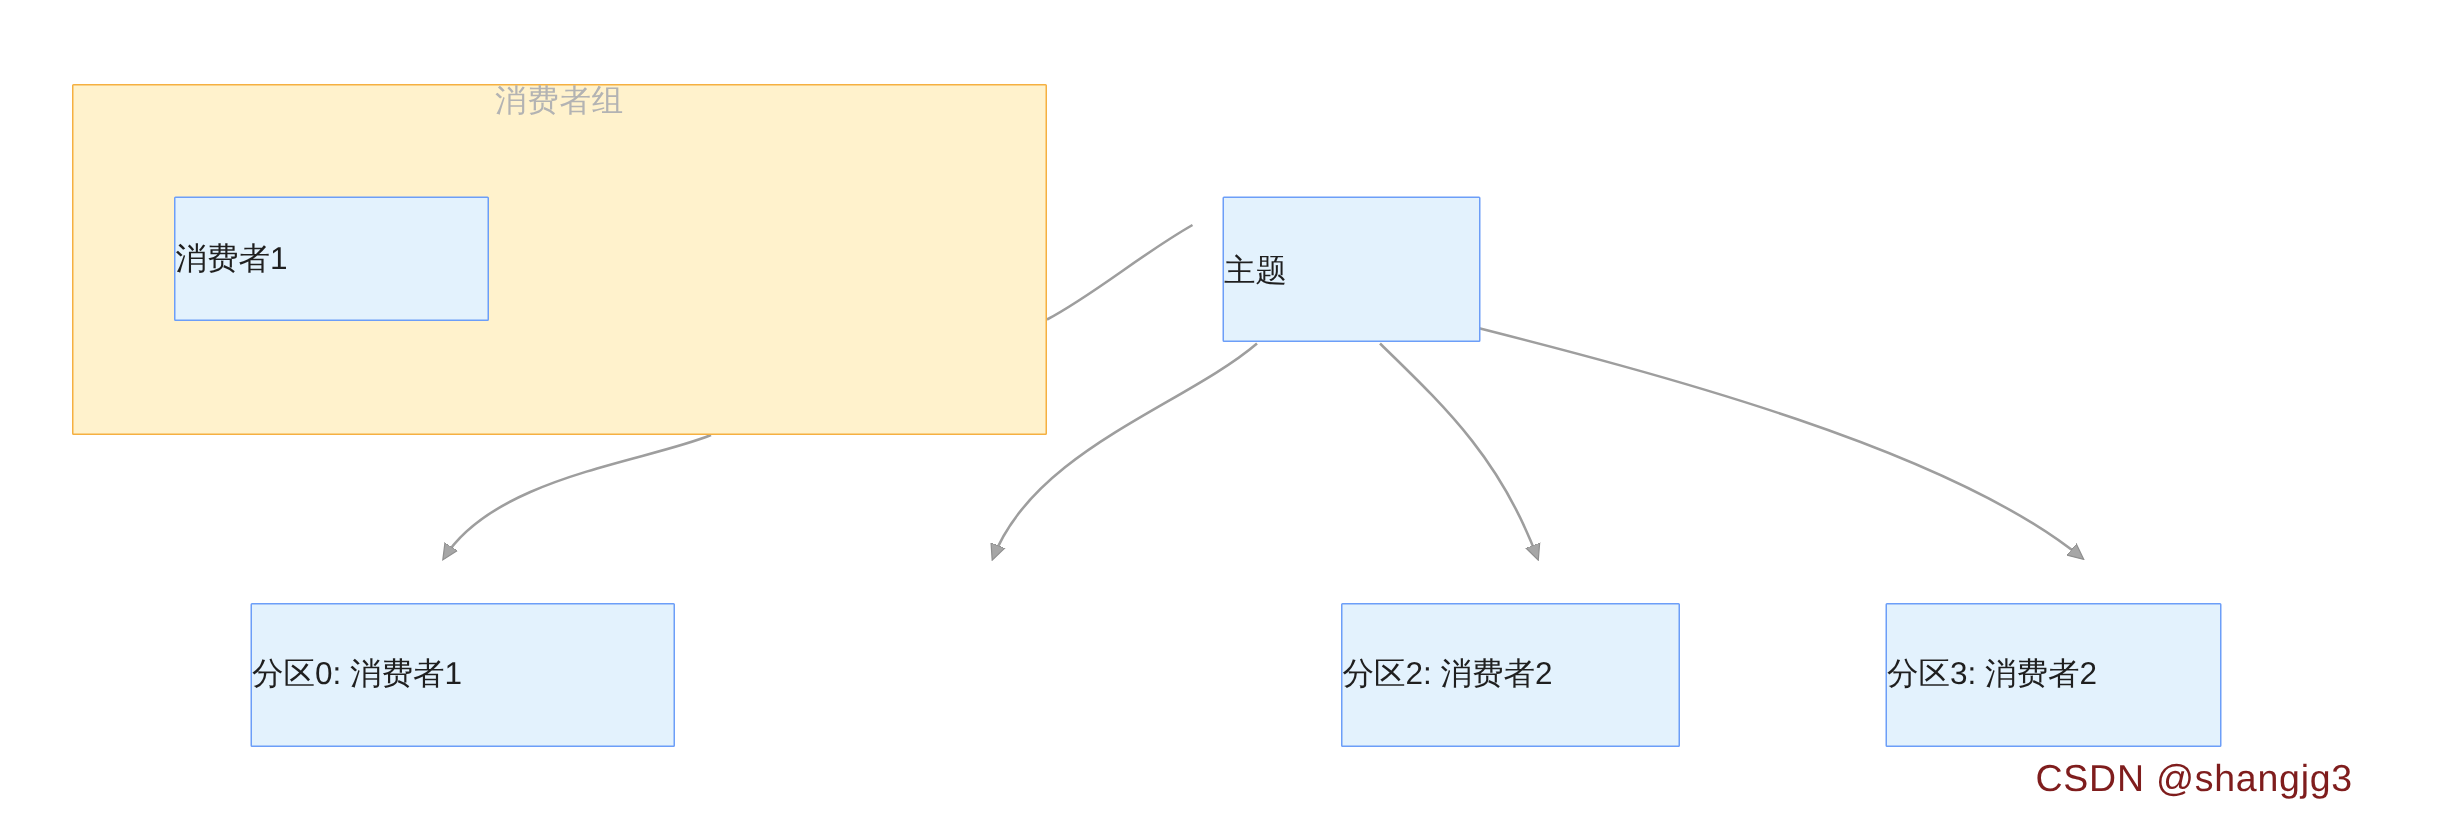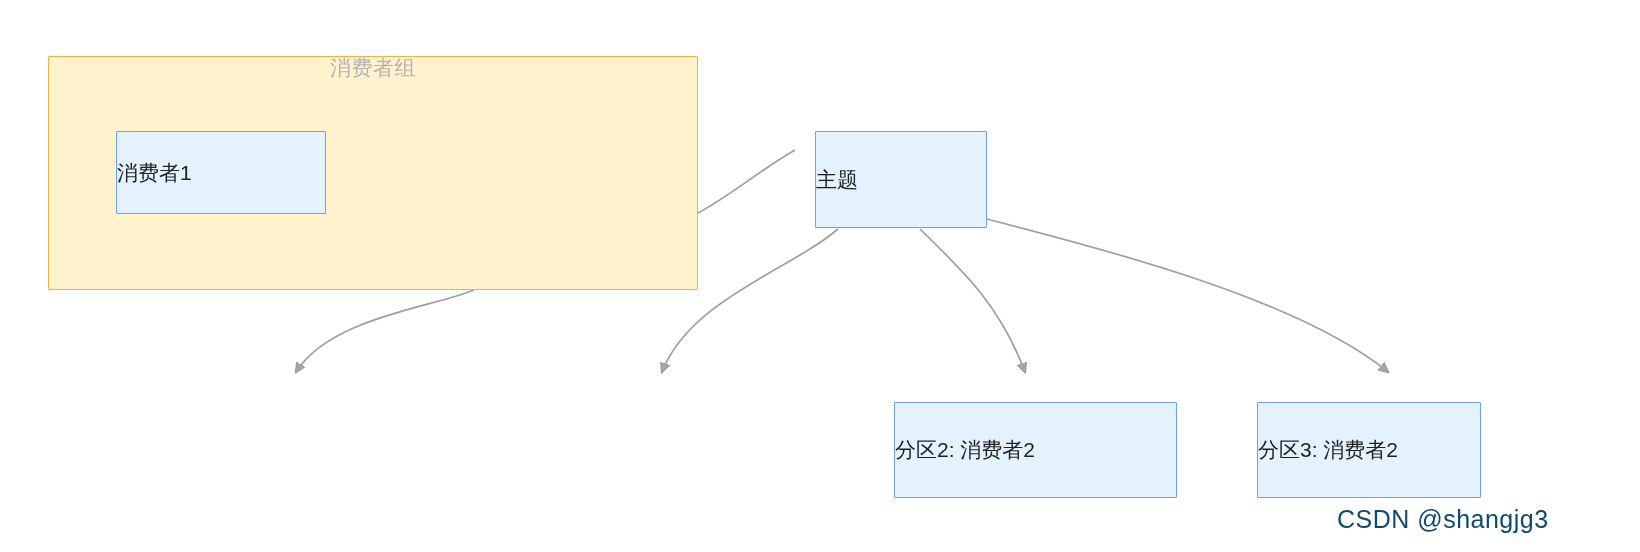--- a/index.html
+++ b/index.html
@@ -59,25 +59,26 @@
   .box-topic {
     background: #e3f2fd;
     border: 1.8px solid #6c9ef8;
     border-radius: 1px;
     color: #1f1f1f;
     font-size: 21px;
     white-space: nowrap;
   }
   .watermark {
     position: absolute;
-    color: #0c4a6e;
+    color: #7f1d1d;
     font-size: 25px;
     letter-spacing: 0.5px;
     white-space: nowrap;
     user-select: none;
+    margin-left: 20px;
   }
 </style>
 </head>
 <body>
 
 <div id="canvas">
 
   <svg id="edge-layer" viewBox="0 0 1640 552" xmlns="http://www.w3.org/2000/svg">
     <defs>
       <marker id="arrowhead" markerWidth="11" markerHeight="11" refX="9" refY="5.5" orient="auto" markerUnits="userSpaceOnUse">
@@ -102,23 +103,26 @@
 
   <div class="node box-blue" style="left:116px; top:131px; width:210px; height:83px;">
     <span>消费者1</span>
   </div>
 
 
   <div class="node box-topic" style="left:795px; top:131px; width:172px; height:97px;margin-left:20px;">
     <span>主题</span>
   </div>
 
+  <div class="node box-blue" style="left:167px; top:402px; width:283px; height:96px;">
+    <span>分区0: 消费者1</span>
+  </div>
 
 
-  <div class="node box-blue" style="left:894px; top:402px; width:283px; height:96px;">
+  <div class="node box-blue" style="left:894px; top:402px; width:226px; height:96px;">
     <span>分区2: 消费者2</span>
   </div>
 
   <div class="node box-blue" style="left:1257px; top:402px; width:224px; height:96px;">
     <span>分区3: 消费者2</span>
   </div>
 
   <div class="watermark" style="left:1337px; top:505px;">CSDN @shangjg3</div>
 
 </div>

